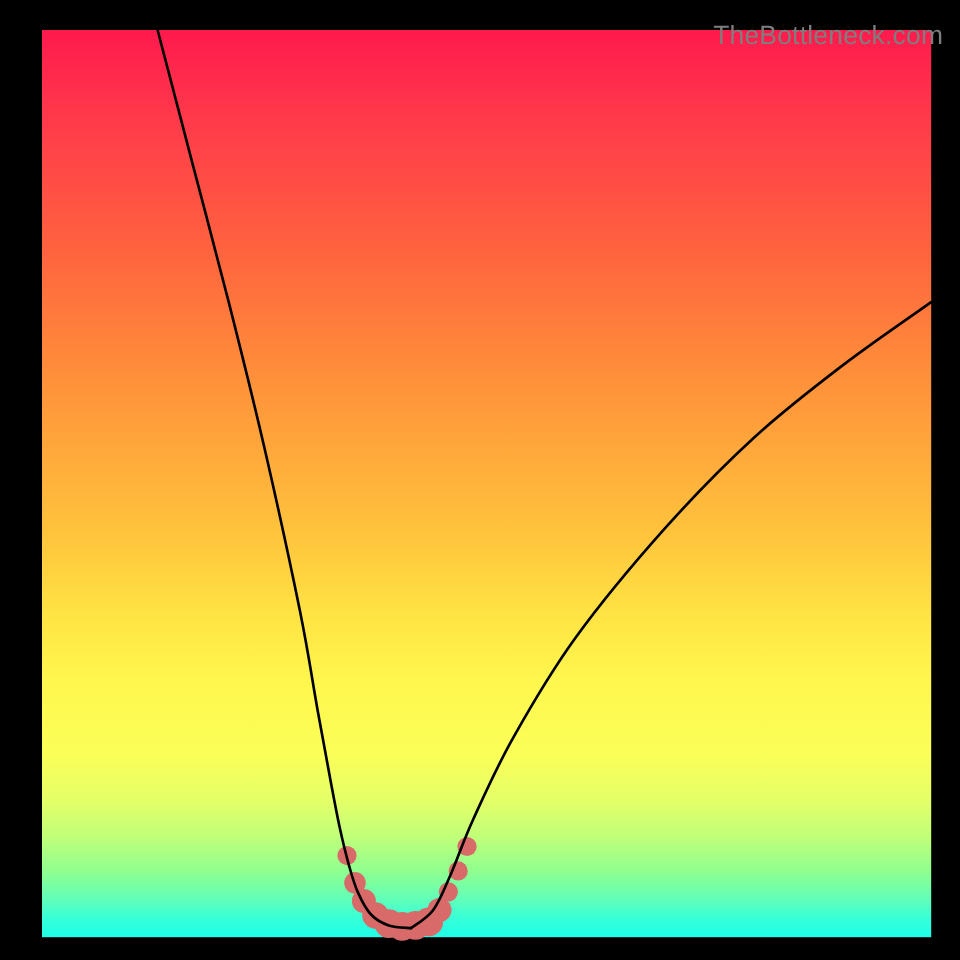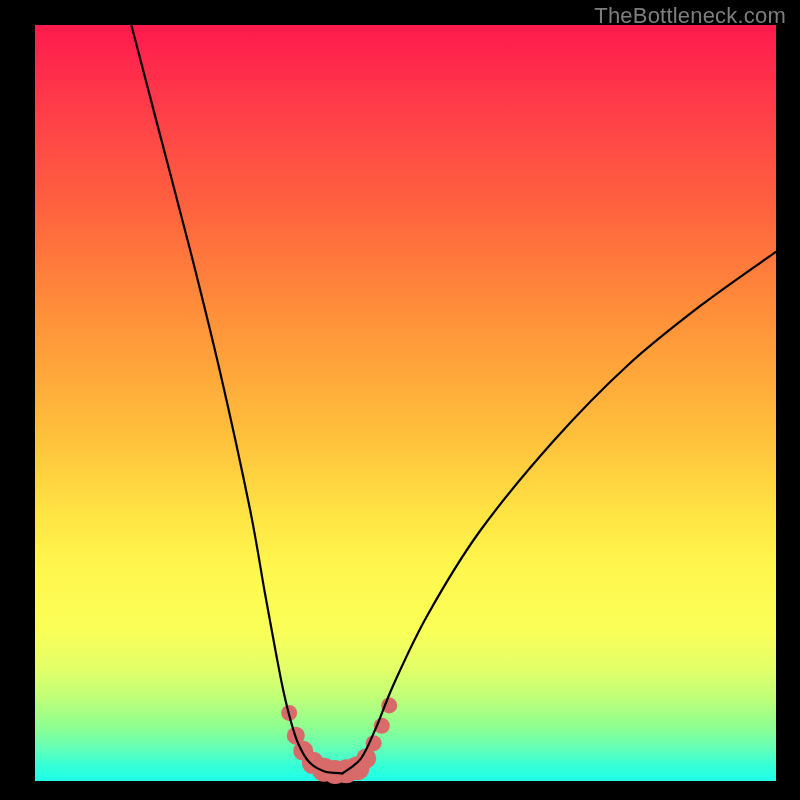--- a/index.html
+++ b/index.html
@@ -46,21 +46,21 @@
   svg.lines {
     position: absolute;
     left: 0;
     top: 0;
     width: 741px;
     height: 756px;
     overflow: visible;
   }
   .watermark {
     position: absolute;
-    top: 3px;
+    top: 17px;
     right: 14px;
     color: #7e7e7e;
     font-size: 22px;
     font-weight: 400;
     letter-spacing: 0.2px;
   }
 </style>
 </head>
 <body>
 

